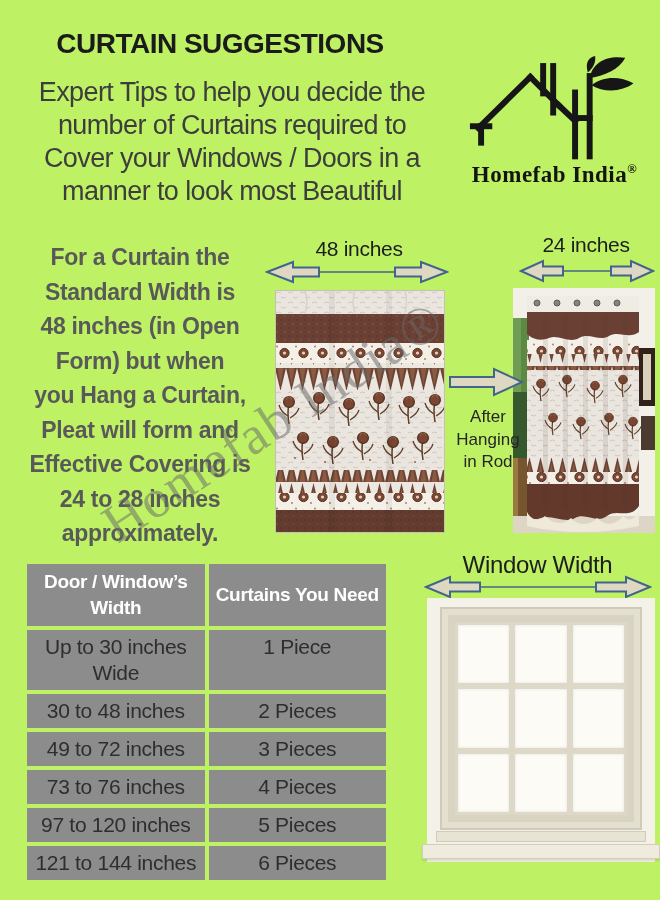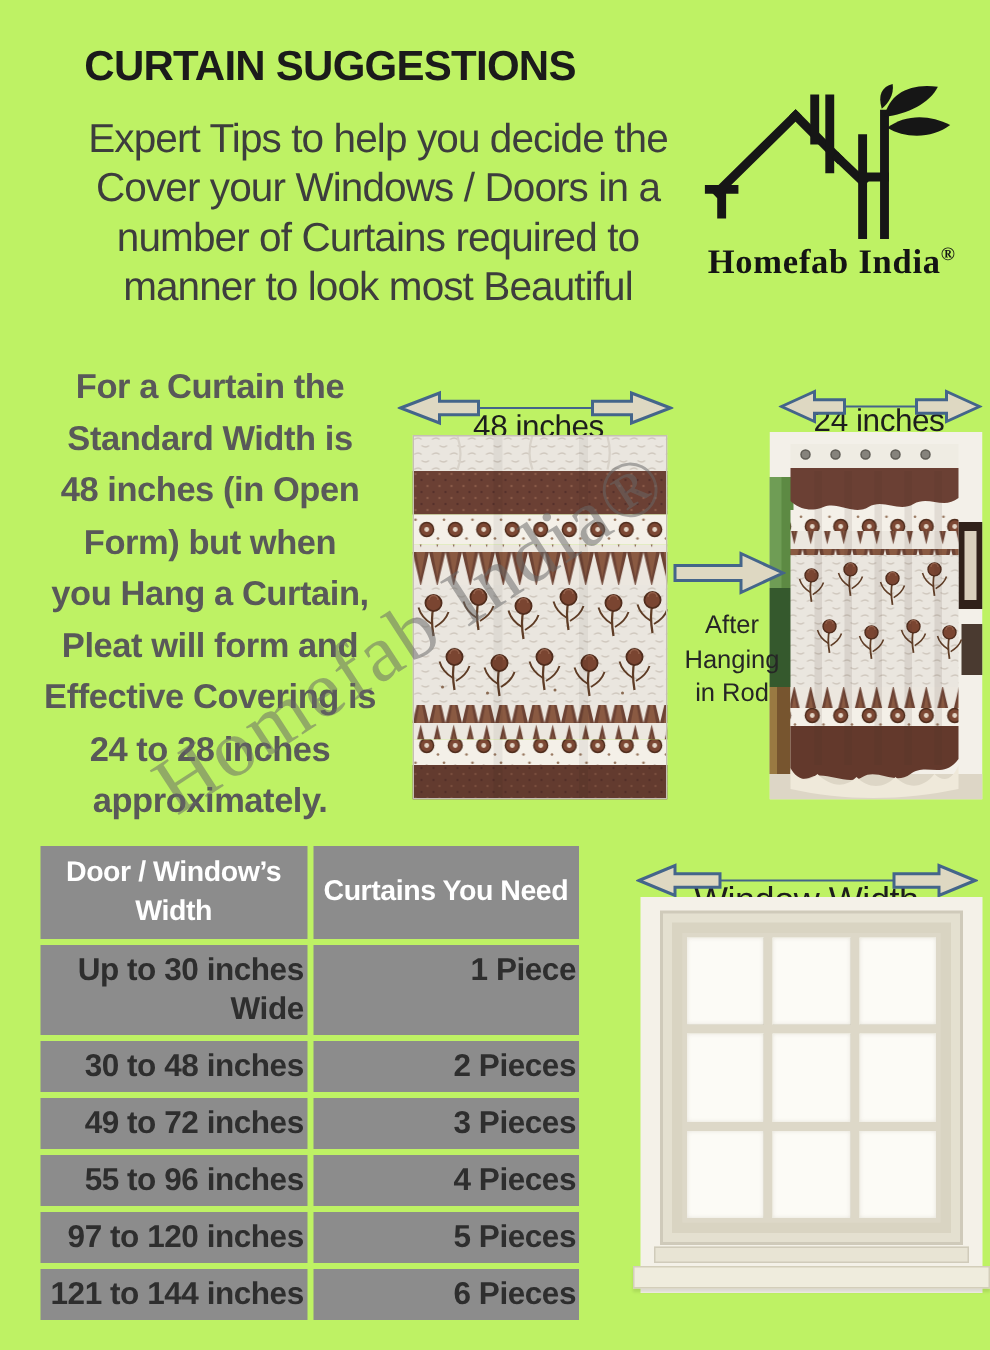--- a/index.html
+++ b/index.html
@@ -6,38 +6,38 @@
   .canvas{
     position:relative;width:660px;height:900px;margin:0 auto;background:#bef264;
     overflow:hidden;font-family:"Liberation Sans",sans-serif;
   }
   
   .page-title{
     position:absolute;left:20px;top:28px;width:400px;margin:0;
     text-align:center;font-size:28px;font-weight:700;letter-spacing:-0.5px;color:#1b1b1b;
   }
   .intro{
-    position:absolute;left:22px;top:76px;width:460px;text-align:center;
+    position:absolute;left:2px;top:76px;width:460px;text-align:center;
     font-size:27px;line-height:33px;letter-spacing:-0.6px;color:#3d3d3d;font-weight:400;
   }
   
   .logo{position:absolute;left:462px;top:56px;width:185px;}
   .logo svg{display:block;margin:0 auto;}
   .logo-text{
     text-align:center;font-family:"Liberation Serif",serif;font-weight:700;
     font-size:23px;color:#141414;margin-top:2px;letter-spacing:0.5px;
   }
   .logo-text sup{font-size:0.55em;}
   
   .tip{
     position:absolute;left:12px;top:240px;width:256px;text-align:center;
     font-size:23px;line-height:34.5px;font-weight:700;color:#595959;letter-spacing:-0.3px;
   }
   
-  .measure-label{position:absolute;color:#1d1d1d;font-size:21px;text-align:center;letter-spacing:-0.3px;margin-top:36px;}
+  .measure-label{position:absolute;color:#1d1d1d;font-size:21px;text-align:center;letter-spacing:-0.3px;}
   .label-48{left:268px;top:237px;width:182px;}
   .label-24{left:520px;top:233px;width:132px;}
   .label-winw{left:425px;top:551px;width:225px;font-size:24px;}
   .arrow-svg{position:absolute;}
   .arr-48{left:265px;top:260px;}
   .arr-24{left:519px;top:259px;}
   .arr-winw{left:424px;top:575px;}
   .arr-after{left:448px;top:367px;z-index:2;}
   .after-text{
     position:absolute;left:449px;top:406px;width:78px;text-align:center;
@@ -56,22 +56,22 @@
   
   .size-table{
     position:absolute;left:23px;top:560px;width:367px;z-index:4;
     border-collapse:separate;border-spacing:4px;table-layout:fixed;
   }
   .size-table th{
     background:#8c8c8c;color:#ffffff;font-size:19px;font-weight:700;
     text-align:center;vertical-align:middle;padding:5px 2px;line-height:26px;letter-spacing:-0.3px;
   }
   .size-table td{
-    background:#8c8c8c;color:#2e2e2e;font-size:21px;font-weight:700;
-    text-align:right;vertical-align:top;padding:4px 2px;line-height:26px;letter-spacing:-0.3px;
+    background:#8c8c8c;color:#2e2e2e;font-size:21px;font-weight:400;
+    text-align:center;vertical-align:top;padding:4px 2px;line-height:26px;letter-spacing:-0.3px;
   }
   
   .window{position:absolute;left:427px;top:598px;width:228px;height:264px;background:#f4f1e8;z-index:4;}
   .win-frame{
     position:absolute;left:15px;right:15px;top:11px;bottom:34px;box-sizing:border-box;
     background:#d9d4c2;border:6px solid #e4e0d0;outline:2px solid #cfcaba;padding:7px;
   }
   .win-grid{
     width:100%;height:100%;box-sizing:border-box;display:grid;
     grid-template-columns:repeat(3,1fr);grid-template-rows:repeat(3,1fr);
@@ -120,22 +120,22 @@
         <path d="M1,18 Q8,14 10,8" stroke="#5f3d26" stroke-width="1.3" fill="none"></path>
         <circle cx="0" cy="2" r="5.4" fill="#7a4531" stroke="#512d1d" stroke-width="1.2"></circle>
         <path d="M-3,0 a3,3 0 0 1 6,0" stroke="#93604a" stroke-width="1" fill="none"></path>
       </g>
     </defs>
   </svg>
 
   <h1 class="page-title">CURTAIN SUGGESTIONS</h1>
   <div class="intro">
     <div>Expert Tips to help you decide the</div>
+    <div>number of Curtains required to</div>
     <div>Cover your Windows / Doors in a</div>
-    <div>number of Curtains required to</div>
     <div>manner to look most Beautiful</div>
   </div>
 
   <div class="logo">
     <svg width="180" height="104" viewBox="0 0 190 114">
       <g stroke="#161616" stroke-width="6.5" fill="none" stroke-linecap="square">
         <path d="M5,77 H23"></path>
           <path d="M14,77 V95"></path>
         <path d="M11,79 L68,23"></path>
         <path d="M68,23 L99,54"></path>
@@ -274,21 +274,21 @@
       </tr>
       <tr>
         <td>30 to 48 inches</td>
         <td>2 Pieces</td>
       </tr>
       <tr>
         <td>49 to 72 inches</td>
         <td>3 Pieces</td>
       </tr>
       <tr>
-        <td>55 to 96 inches</td>
+        <td>73 to 76 inches</td>
         <td>4 Pieces</td>
       </tr>
       <tr>
         <td>97 to 120 inches</td>
         <td>5 Pieces</td>
       </tr>
       <tr>
         <td>121 to 144 inches</td>
         <td>6 Pieces</td>
       </tr>

